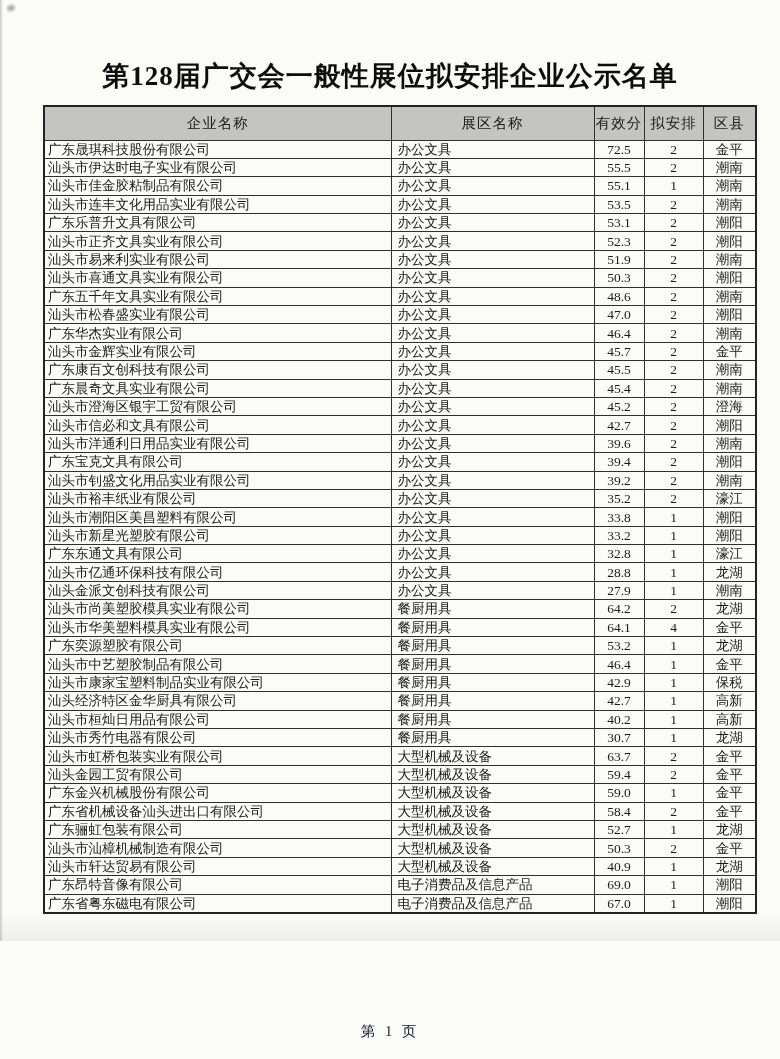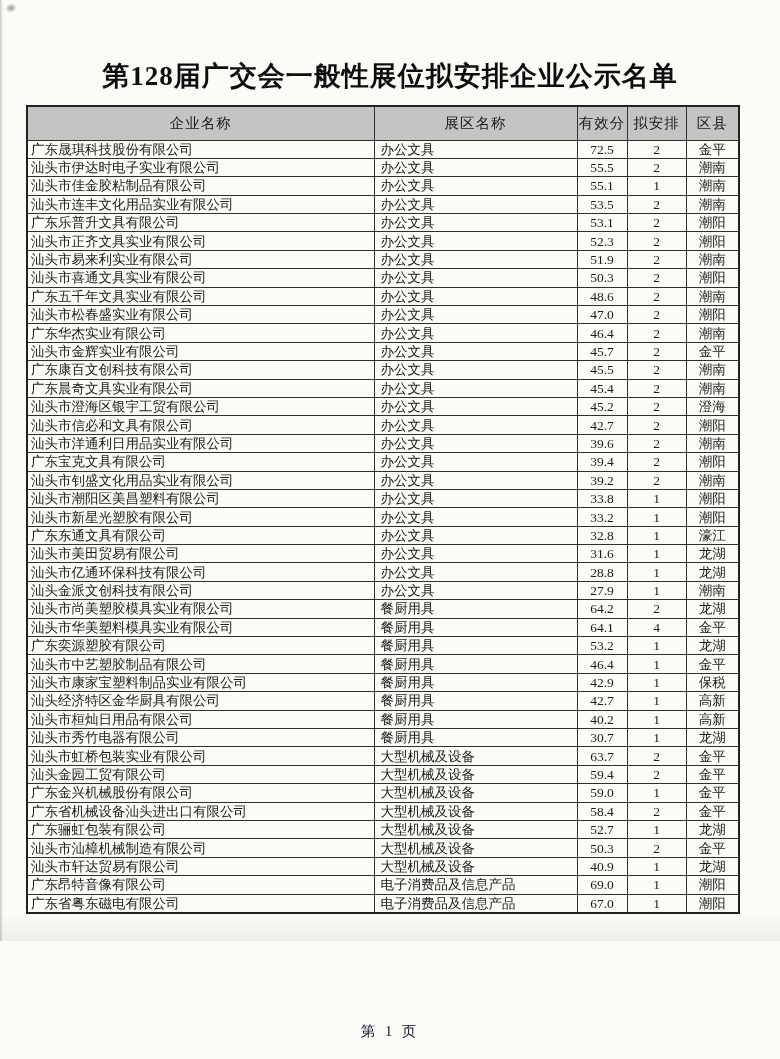--- a/index.html
+++ b/index.html
@@ -33,21 +33,21 @@
     background:linear-gradient(to bottom,rgba(120,120,115,0),rgba(120,120,115,.10));
   }
   .page-title{
     position:absolute;top:58px;left:0;width:100%;
     text-align:center;
     font-size:27px;font-weight:bold;
     letter-spacing:1px;
     color:#0d0d0d;
   }
   table.roster{
-    position:absolute;top:105px;left:26px;
+    position:absolute;top:105px;left:43px;
     width:712px;
     border-collapse:collapse;
     table-layout:fixed;
   }
   table.roster col.c1{width:347px;}
   table.roster col.c2{width:203px;}
   table.roster col.c3{width:50px;}
   table.roster col.c4{width:59px;}
   table.roster col.c5{width:53px;}
   table.roster th,
@@ -260,20 +260,27 @@
   </tr>
 
   <tr>
     <td class="c-name">汕头市钊盛文化用品实业有限公司</td>
     <td class="c-zone">办公文具</td>
     <td class="c-score">39.2</td>
     <td class="c-count">2</td>
     <td class="c-district">潮南</td>
   </tr>
 
+  <tr>
+    <td class="c-name">汕头市裕丰纸业有限公司</td>
+    <td class="c-zone">办公文具</td>
+    <td class="c-score">35.2</td>
+    <td class="c-count">2</td>
+    <td class="c-district">濠江</td>
+  </tr>
 
   <tr>
     <td class="c-name">汕头市潮阳区美昌塑料有限公司</td>
     <td class="c-zone">办公文具</td>
     <td class="c-score">33.8</td>
     <td class="c-count">1</td>
     <td class="c-district">潮阳</td>
   </tr>
 
   <tr>
@@ -285,27 +292,20 @@
   </tr>
 
   <tr>
     <td class="c-name">广东东通文具有限公司</td>
     <td class="c-zone">办公文具</td>
     <td class="c-score">32.8</td>
     <td class="c-count">1</td>
     <td class="c-district">濠江</td>
   </tr>
 
-  <tr>
-    <td class="c-name">汕头市美田贸易有限公司</td>
-    <td class="c-zone">办公文具</td>
-    <td class="c-score">31.6</td>
-    <td class="c-count">1</td>
-    <td class="c-district">龙湖</td>
-  </tr>
 
   <tr>
     <td class="c-name">汕头市亿通环保科技有限公司</td>
     <td class="c-zone">办公文具</td>
     <td class="c-score">28.8</td>
     <td class="c-count">1</td>
     <td class="c-district">龙湖</td>
   </tr>
 
   <tr>

